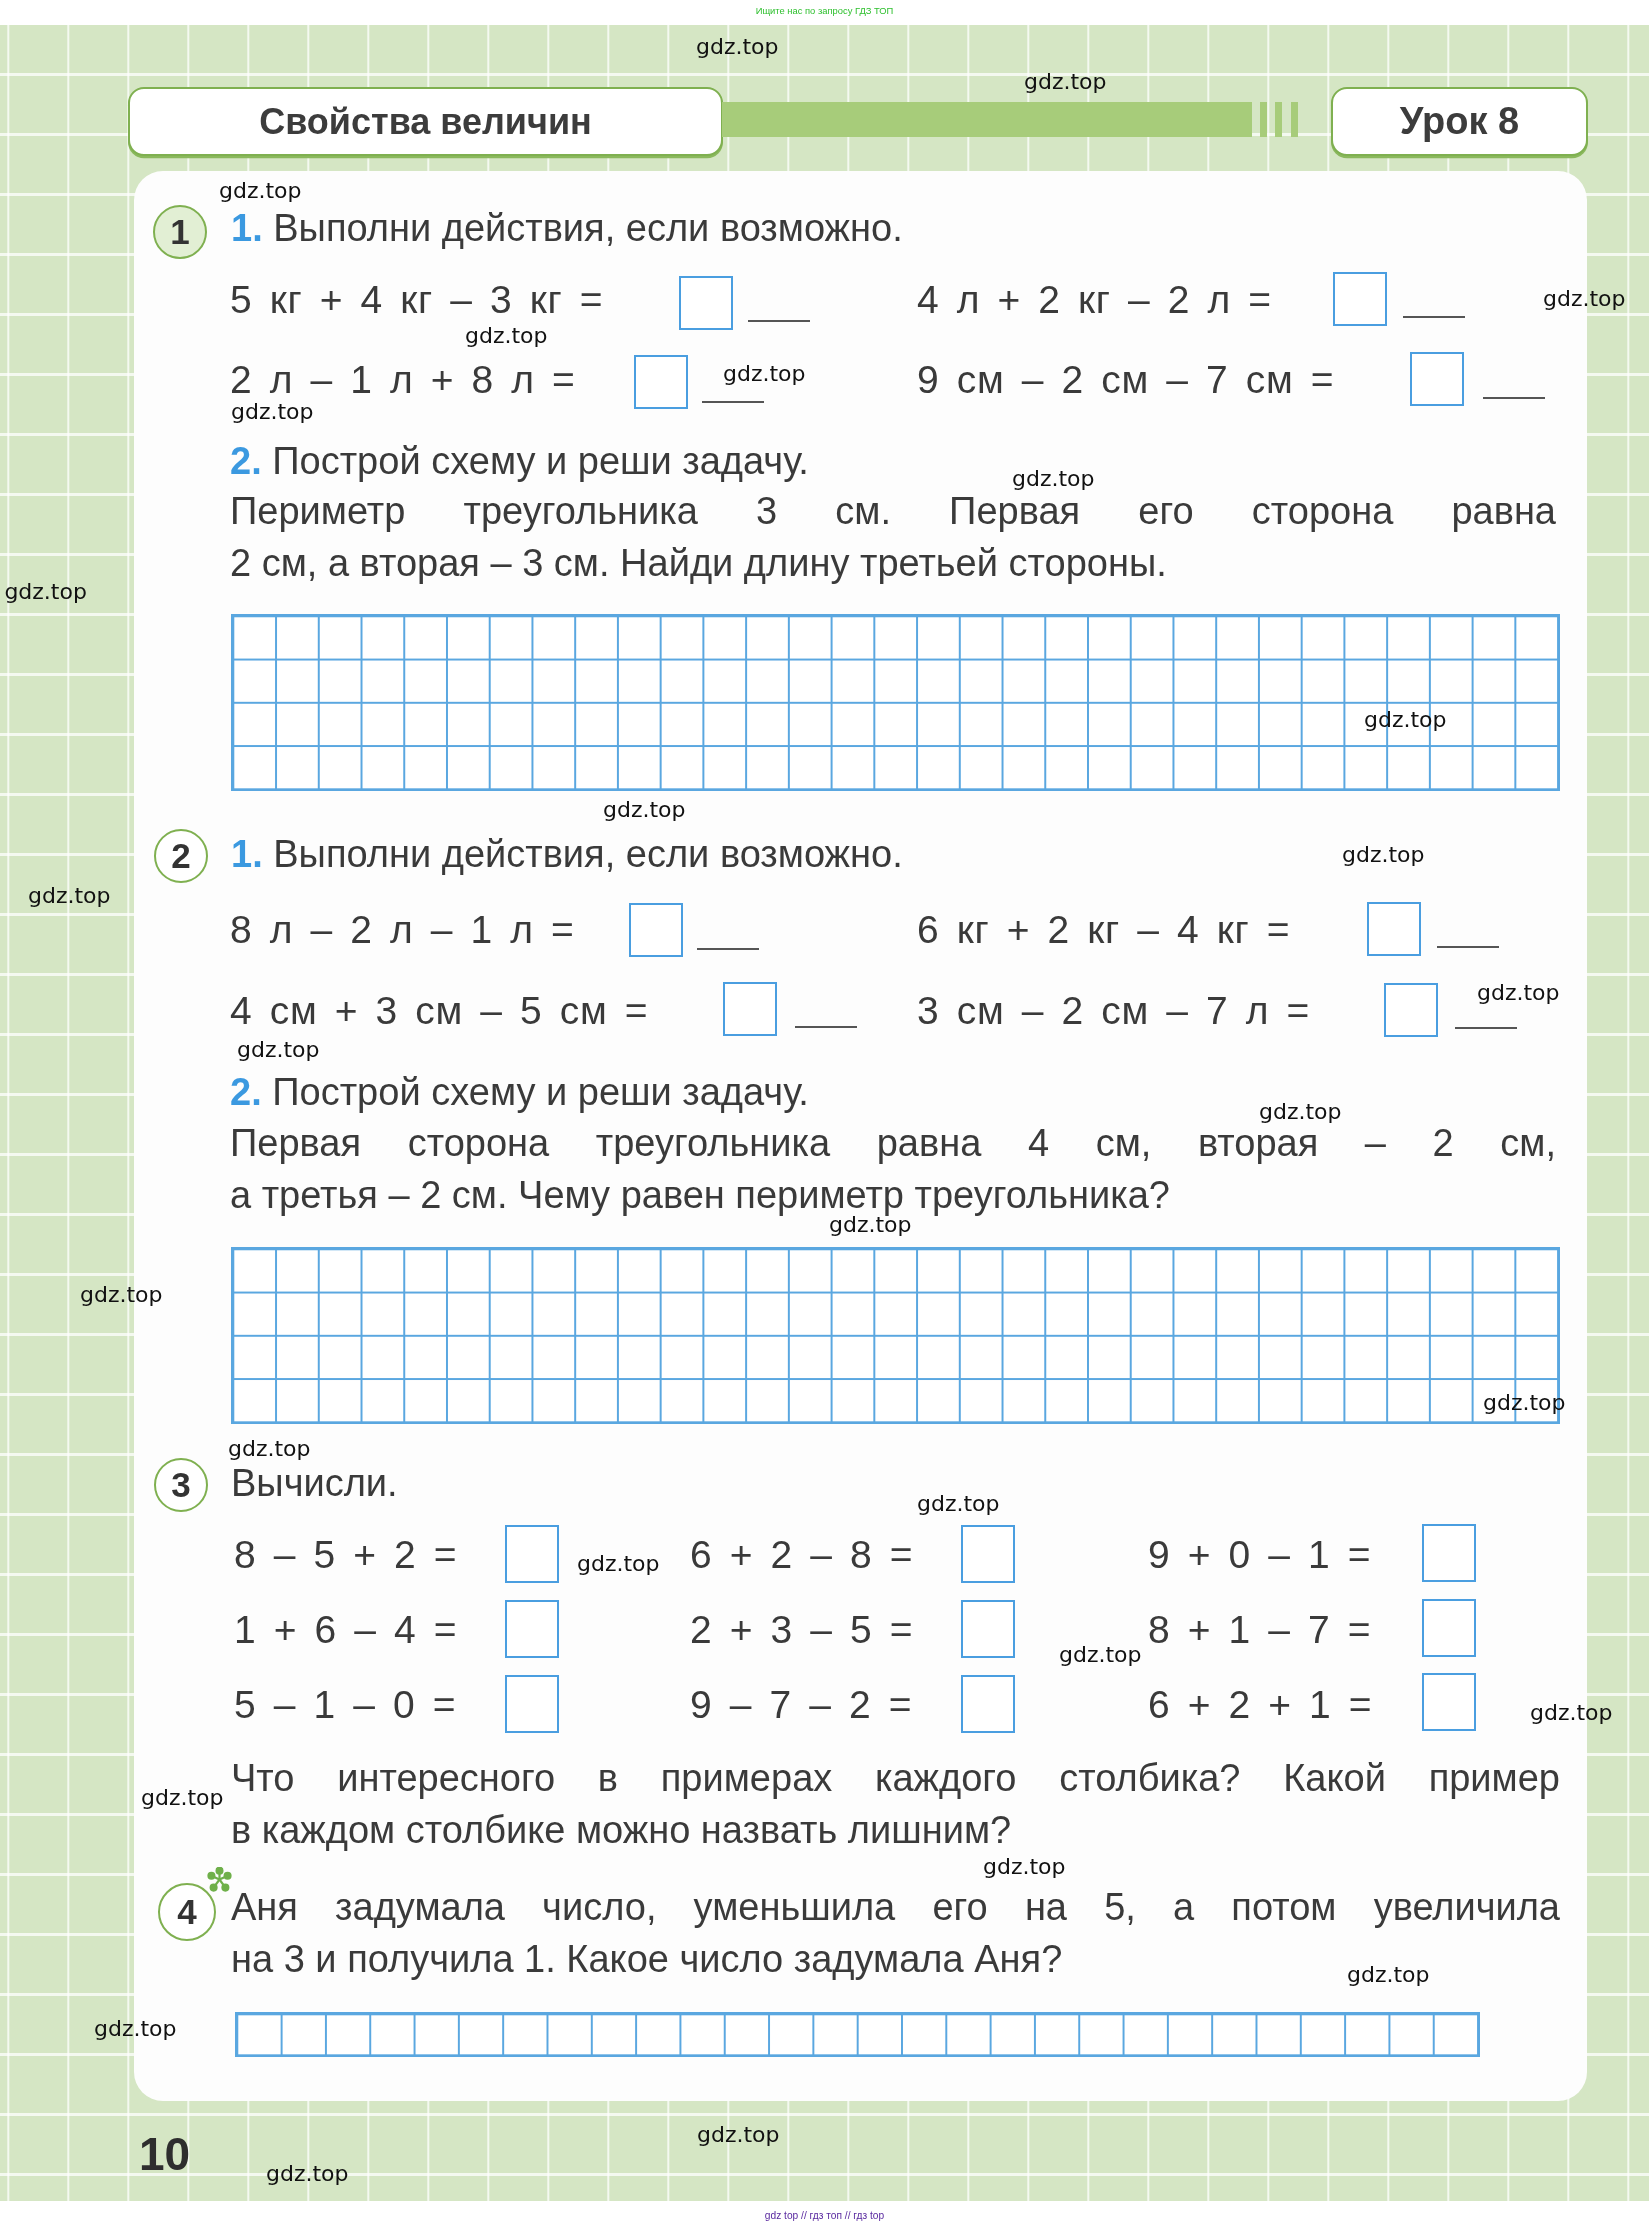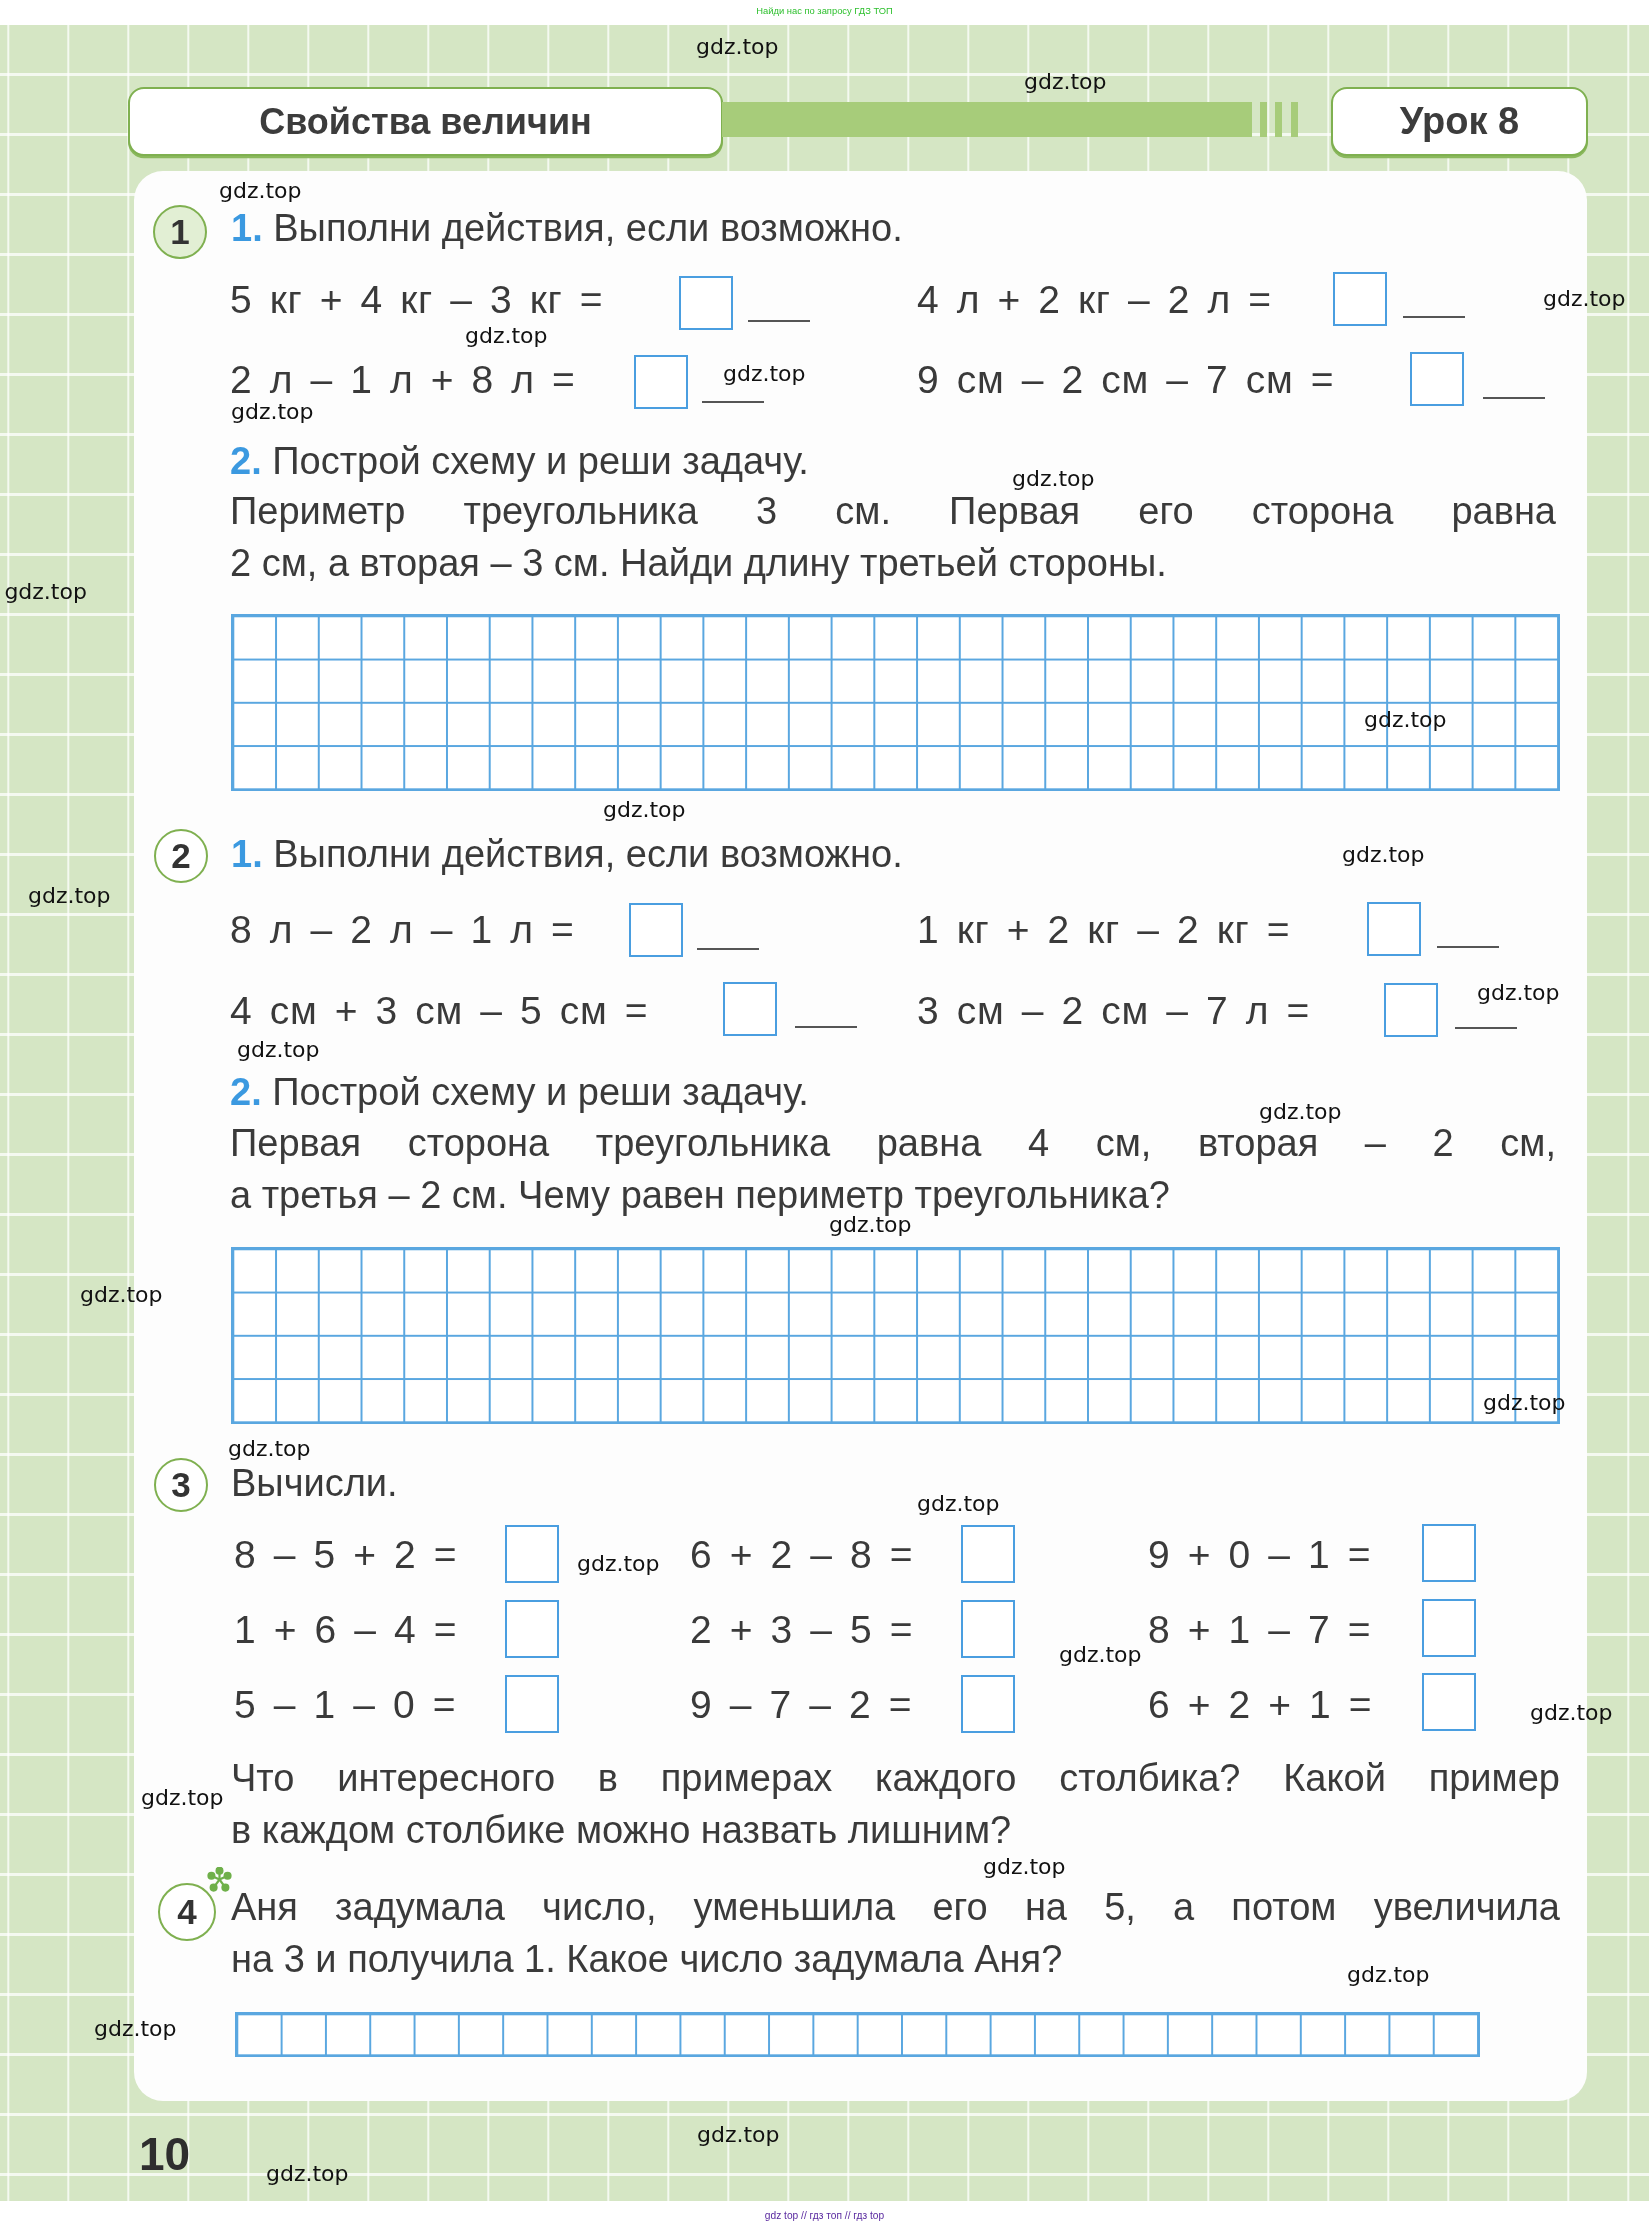--- a/index.html
+++ b/index.html
@@ -96,21 +96,21 @@
     font-family: "DejaVu Sans", sans-serif; line-height: 1;
   }
   .page-number {
     position: absolute; left: 139px; top: 2127px; font-weight: bold; font-size: 46px;
     color: #2e2e2e;
   }
 </style>
 </head>
 <body>
 
-<div class="top-banner">Найди нас по запросу ГДЗ ТОП</div>
+<div class="top-banner">Ищите нас по запросу ГДЗ ТОП</div>
 
 <div class="page-bg"></div>
 
 <div class="title-pill">Свойства величин</div>
 <div class="title-bar"></div>
 <div class="title-stripe" style="left:1260px"></div>
 <div class="title-stripe" style="left:1275px"></div>
 <div class="title-stripe" style="left:1291px"></div>
 <div class="lesson-pill">Урок 8</div>
 
@@ -150,21 +150,21 @@
 <div class="badge" style="left:154px;top:829px">2</div>
 <div class="txt" style="left:231px;top:835px">
   <span class="num">1.</span>
   <span>Выполни действия, если возможно.</span>
 </div>
 
 <div class="expr" style="left:230px;top:910px">8 л – 2 л – 1 л =</div>
 <div class="abox" style="left:629px;top:903px"></div>
 <div class="uline" style="left:697px;top:948px"></div>
 
-<div class="expr" style="left:917px;top:910px">1 кг + 2 кг – 2 кг =</div>
+<div class="expr" style="left:917px;top:910px">6 кг + 2 кг – 4 кг =</div>
 <div class="abox" style="left:1367px;top:902px"></div>
 <div class="uline" style="left:1437px;top:946px"></div>
 
 <div class="expr" style="left:230px;top:991px">4 см + 3 см – 5 см =</div>
 <div class="abox" style="left:723px;top:982px"></div>
 <div class="uline" style="left:795px;top:1026px"></div>
 
 <div class="expr" style="left:917px;top:991px">3 см – 2 см – 7 л =</div>
 <div class="abox" style="left:1384px;top:983px"></div>
 <div class="uline" style="left:1455px;top:1027px"></div>

